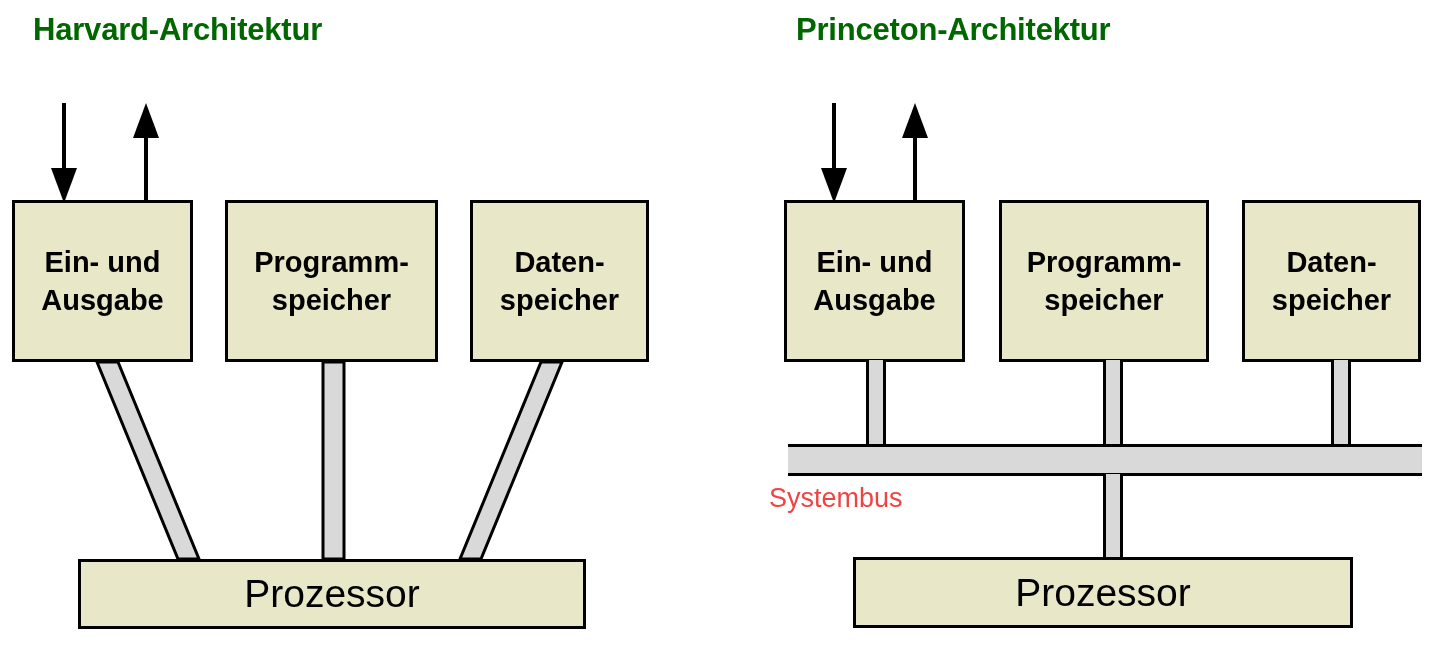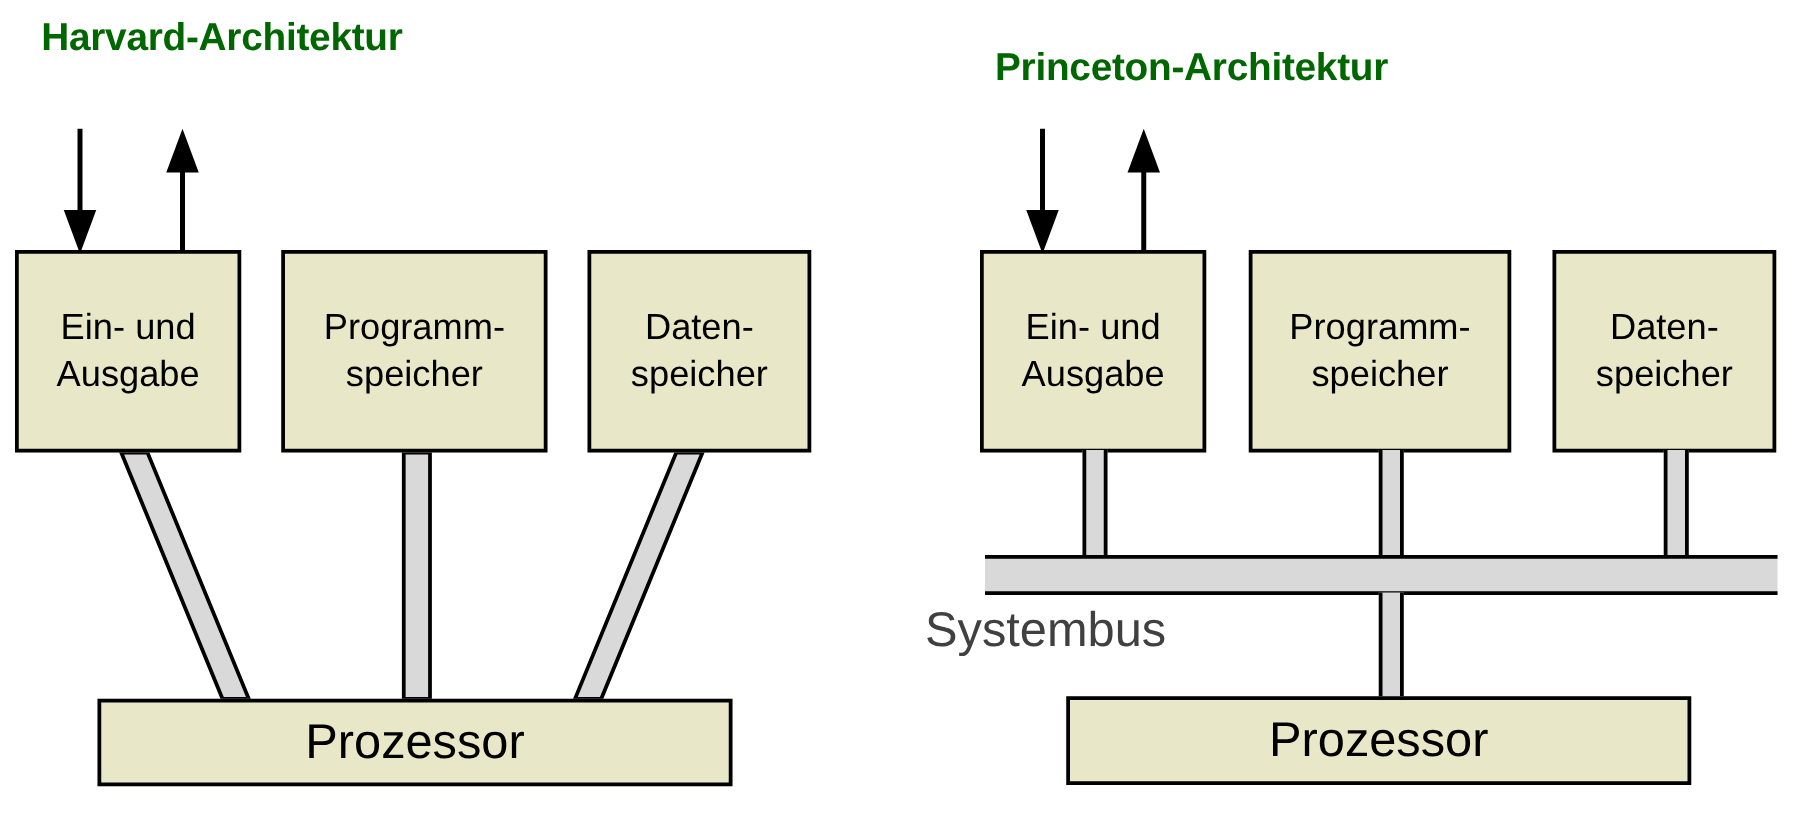--- a/index.html
+++ b/index.html
@@ -33,44 +33,45 @@
     box-sizing: border-box;
     display: flex;
     flex-direction: column;
     align-items: center;
     justify-content: center;
     font-size: 29px;
     line-height: 38px;
     color: #000000;
     text-align: center;
   }
-  .unit-box .line { display: block; white-space: pre; }
+  .unit-box .line { display: block; white-space: pre; font-weight: bold; }
   .proc-box {
     position: absolute;
     background: #e8e8c8;
     border: 3px solid #000000;
     box-sizing: border-box;
     display: flex;
     align-items: center;
     justify-content: center;
     font-size: 39px;
     color: #000000;
   }
   .bus-bar {
     position: absolute;
     background: #d9d9d9;
     border-top: 3px solid #000000;
     border-bottom: 3px solid #000000;
     box-sizing: border-box;
   }
   .bus-label {
     position: absolute;
-    font-size: 39px;
-    color: #404040;
+    font-size: 27px;
+    color: #ef4444;
     white-space: pre;
+    margin-left: 29px;
   }
   .conn-v {
     position: absolute;
     background: #d9d9d9;
     border-left: 3px solid #000000;
     border-right: 3px solid #000000;
     box-sizing: border-box;
   }
   .svg-layer {
     position: absolute;
@@ -129,21 +130,21 @@
 
   <div class="unit-box" style="left:470px; top:200px; width:179px; height:162px;">
     <span class="line">Daten-</span>
     <span class="line">speicher</span>
   </div>
 
   <div class="proc-box" style="left:78px; top:559px; width:508px; height:70px;">
     <span>Prozessor</span>
   </div>
 
-  <div class="diagram-title" style="left:796px; top:12px;margin-top:24px;">Princeton-Architektur</div>
+  <div class="diagram-title" style="left:796px; top:12px;">Princeton-Architektur</div>
 
   <div class="unit-box" style="left:784px; top:200px; width:181px; height:162px;">
     <span class="line">Ein- und</span>
     <span class="line">Ausgabe</span>
   </div>
 
   <div class="unit-box" style="left:999px; top:200px; width:210px; height:162px;">
     <span class="line">Programm-</span>
     <span class="line">speicher</span>
   </div>

